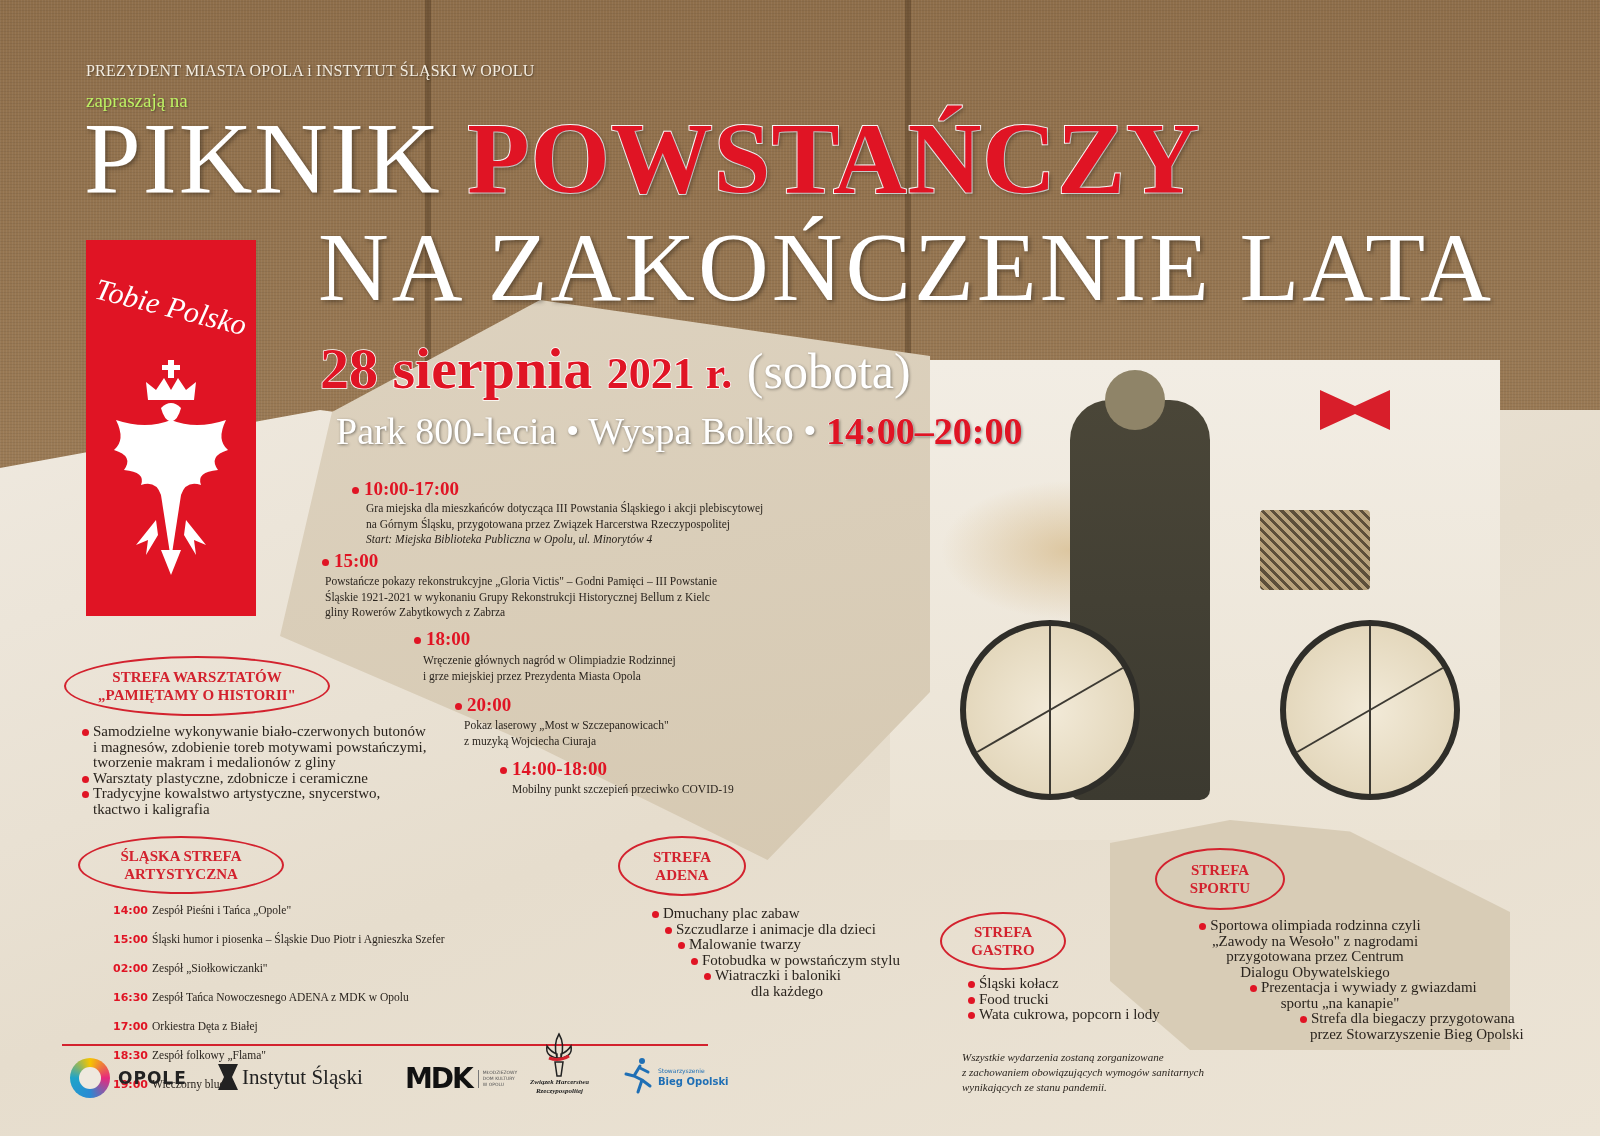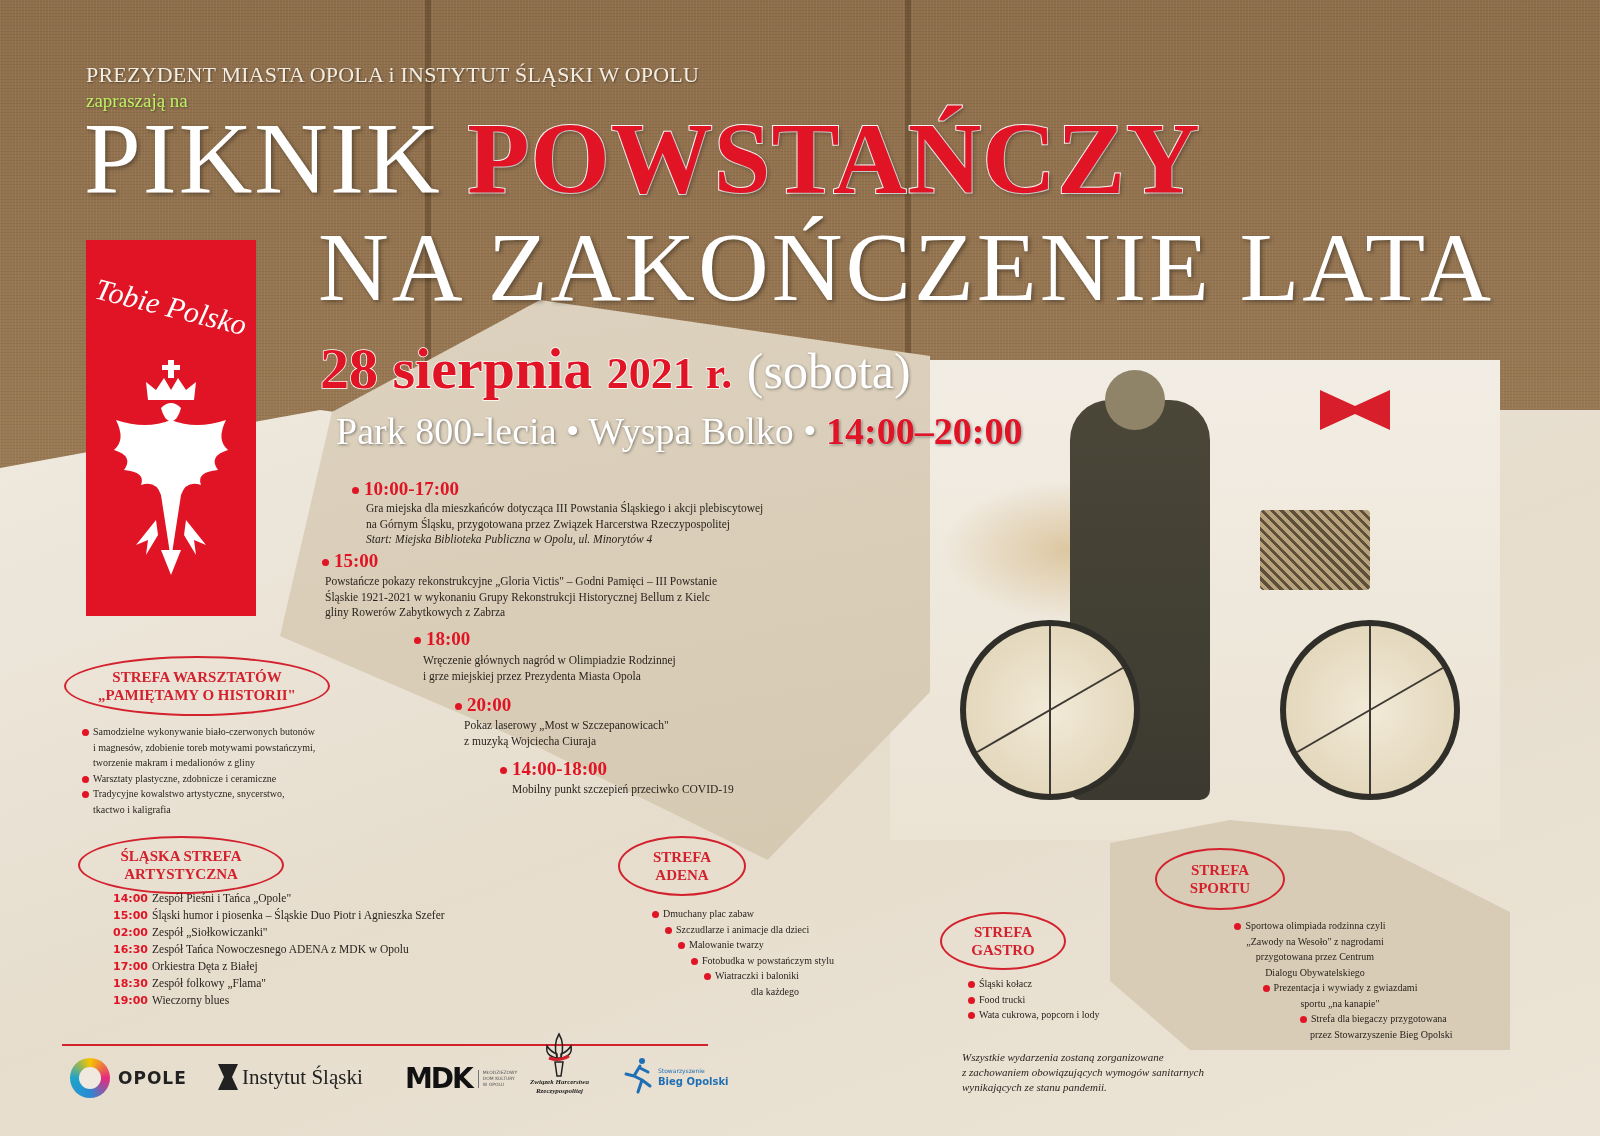--- a/index.html
+++ b/index.html
@@ -74,21 +74,21 @@
   }
   .basket {
     position: absolute; left: 320px; top: 130px; width: 110px; height: 80px;
     background: repeating-linear-gradient(45deg, #5d4f3a 0 3px, #b8a27c 3px 7px);
     border-radius: 4px;
   }
 
   
   .presenter {
     position: absolute; left: 86px; top: 62px;
-    color: #f3ece0; font-size: 22px; letter-spacing: 0.2px;
+    color: #f3ece0; font-size: 16px; letter-spacing: 0.2px;
     text-shadow: 1px 1px 2px rgba(0,0,0,0.4);
   }
   .invite {
     position: absolute; left: 86px; top: 90px;
     color: #bef264; font-size: 19px;
     text-shadow: 1px 1px 2px rgba(0,0,0,0.4);
   }
   .title-line1 {
     position: absolute; left: 84px; top: 108px; white-space: nowrap;
     font-size: 102px; line-height: 1;
@@ -147,27 +147,27 @@
   }
   .sched-desc .italic { font-style: italic; }
 
   
   .zone {
     position: absolute; border: 2.5px solid #d3222e; border-radius: 50%;
     color: #d3222e; font-weight: bold; text-align: center;
     font-size: 15px; line-height: 18px;
     display: flex; flex-direction: column; justify-content: center; align-items: center;
   }
-  .zone-list { position: absolute; color: #2a241e; font-size: 10px; line-height: 15.5px; }
+  .zone-list { position: absolute; color: #2a241e; font-size: 15px; line-height: 15.5px; }
   .zone-list .li { white-space: nowrap; }
   .zone-list .bullet { display: inline-block; width: 7px; height: 7px; border-radius: 50%; background: #e01424; margin-right: 4px; vertical-align: middle; }
   .zone-list .cont { padding-left: 11px; }
 
   .art-list { position: absolute; left: 113px; top: 890px; color: #2a241e; font-size: 11.5px; line-height: 16px; }
-  .art-list .row { white-space: nowrap; }
+  .art-list .row { white-space: nowrap; margin-top: 12px; }
   .art-list .t { color: #e01424; font-weight: bold; font-family: "DejaVu Sans", sans-serif; font-size: 11px; margin-right: 4px; }
 
   .note {
     position: absolute; left: 962px; top: 1050px; color: #2a241e;
     font-size: 11px; line-height: 15px; font-style: italic; white-space: nowrap;
   }
 
   
   .footer-line { position: absolute; left: 62px; top: 1044px; width: 646px; height: 2px; background: #d3222e; }
   .logo { position: absolute; display: flex; align-items: center; }

